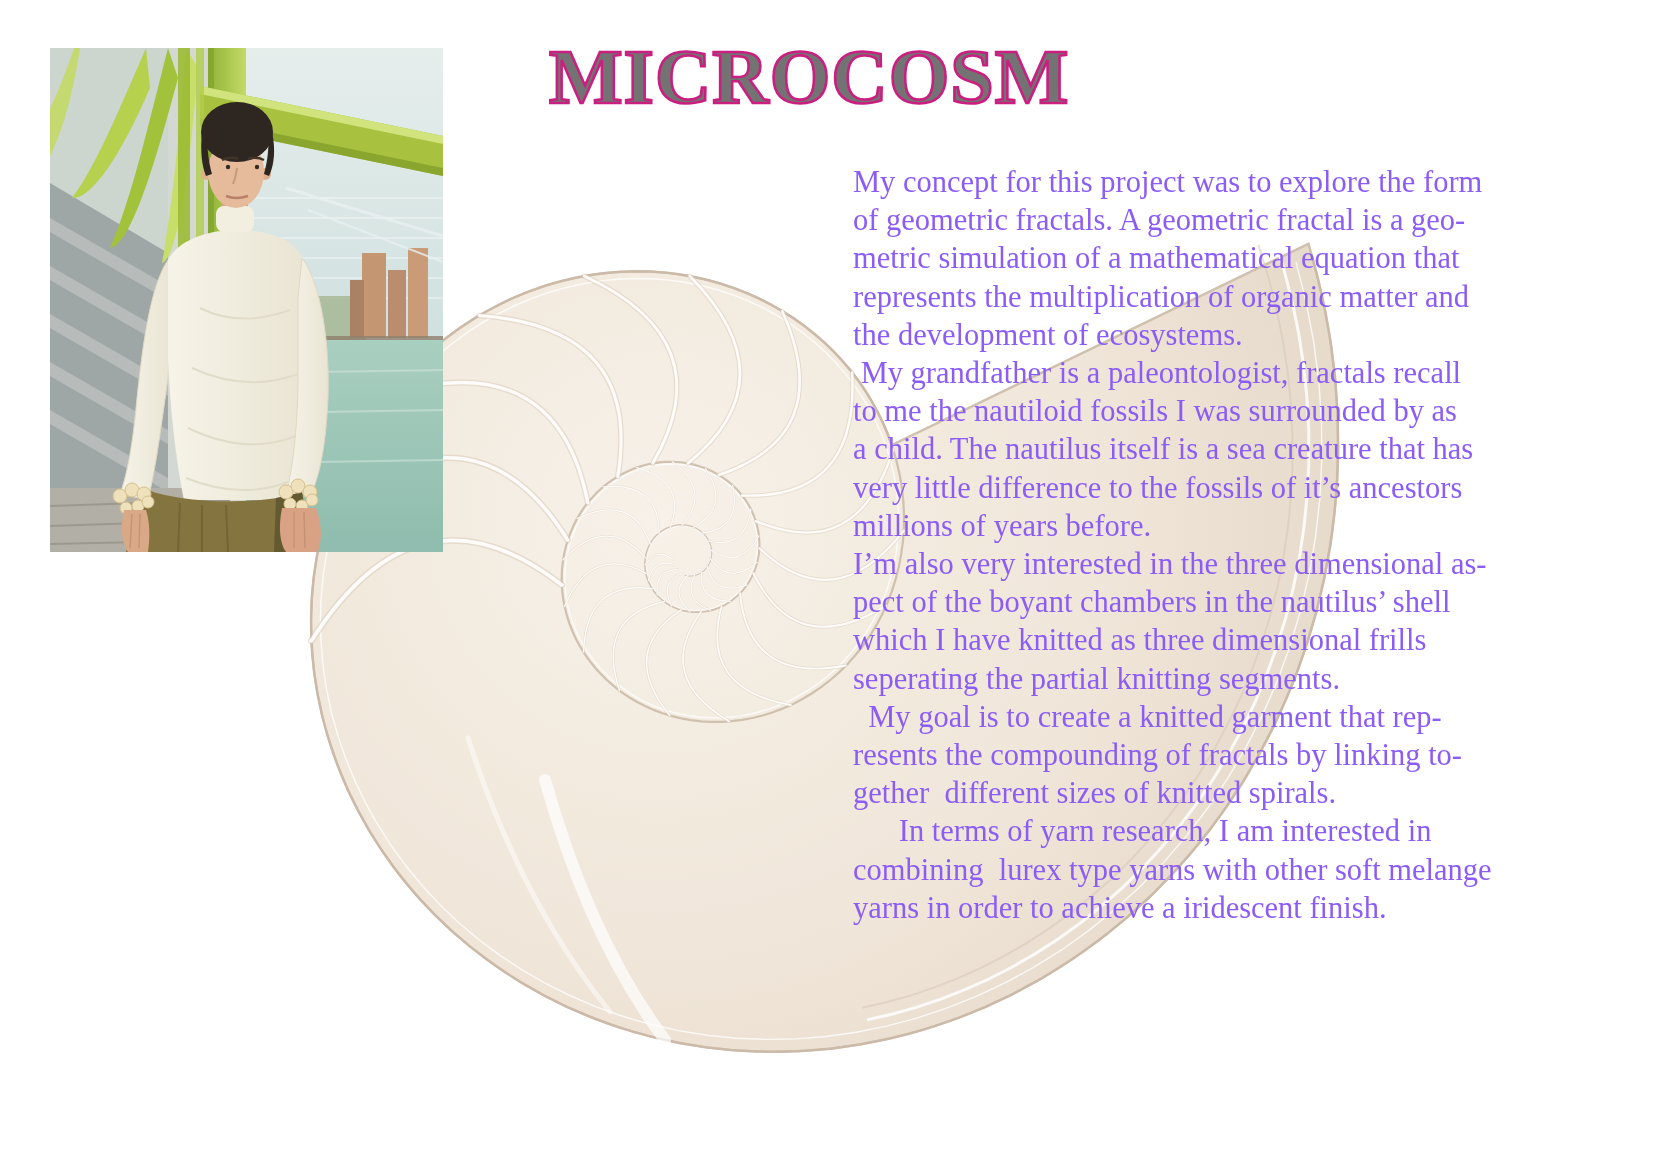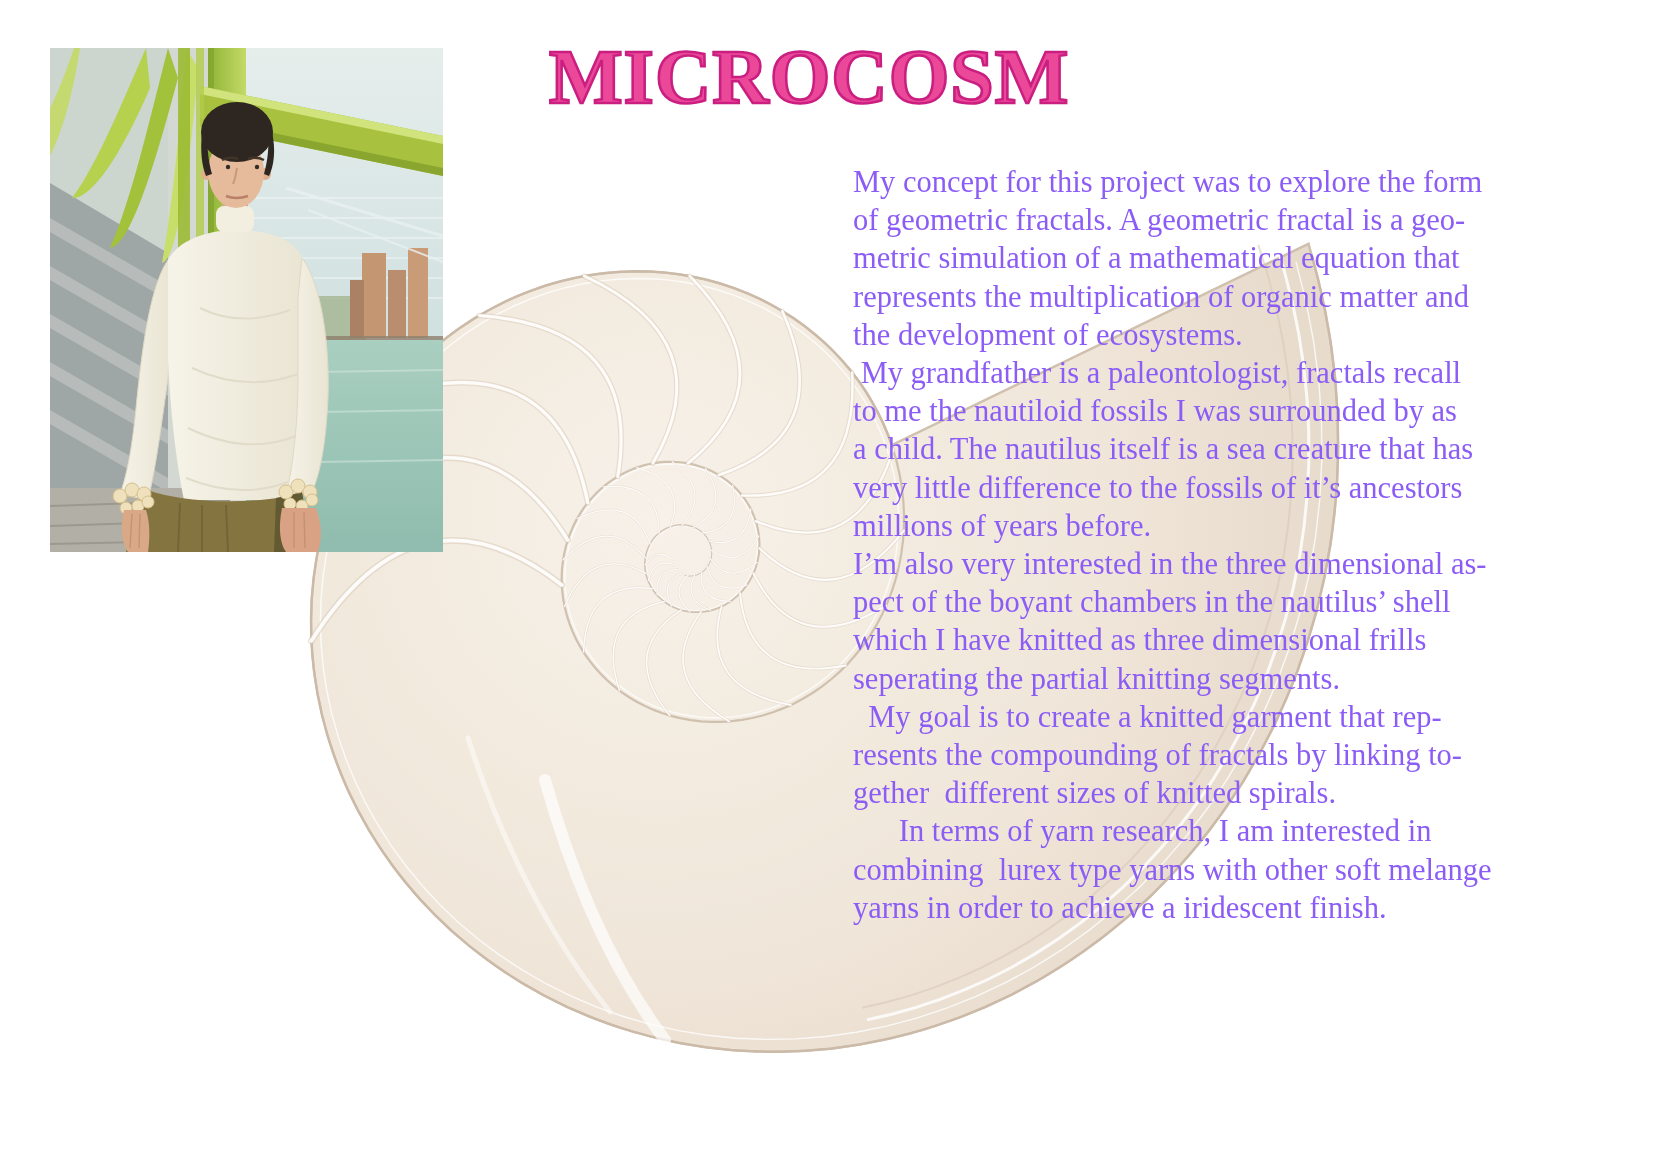--- a/index.html
+++ b/index.html
@@ -3,21 +3,21 @@
 <meta charset="utf-8">
 <style>
   html,body{margin:0;padding:0;background:#ffffff;}
   #page{position:relative;width:1654px;height:1170px;background:#ffffff;overflow:hidden;
         font-family:"Liberation Serif",serif;}
   #shell-layer{position:absolute;left:0;top:0;width:1654px;height:1170px;z-index:0;}
   #photo{position:absolute;left:50px;top:48px;width:393px;height:504px;z-index:2;overflow:hidden;}
   #photo svg{display:block;width:100%;height:100%;}
   .title{position:absolute;left:549px;top:-14px;z-index:3;white-space:nowrap;
          font-weight:700;font-size:78px;line-height:1.0;letter-spacing:1px;
-         color:#ec4899;-webkit-text-stroke:2.6px #ca1f80;}
+         color:#737373;-webkit-text-stroke:2.6px #ca1f80;}
   .subtitle{position:absolute;left:556px;top:73px;z-index:3;white-space:nowrap;
          font-weight:700;font-size:52px;line-height:1.0;letter-spacing:0px;
          color:#fffdfe;-webkit-text-stroke:2px #ca1f80;}
   .body-text{position:absolute;left:853px;top:163px;width:800px;z-index:3;
          font-size:30.5px;line-height:38.2px;color:#8b5cf6;
          white-space:pre-wrap;}
 </style>
 </head>
 <body>
 

